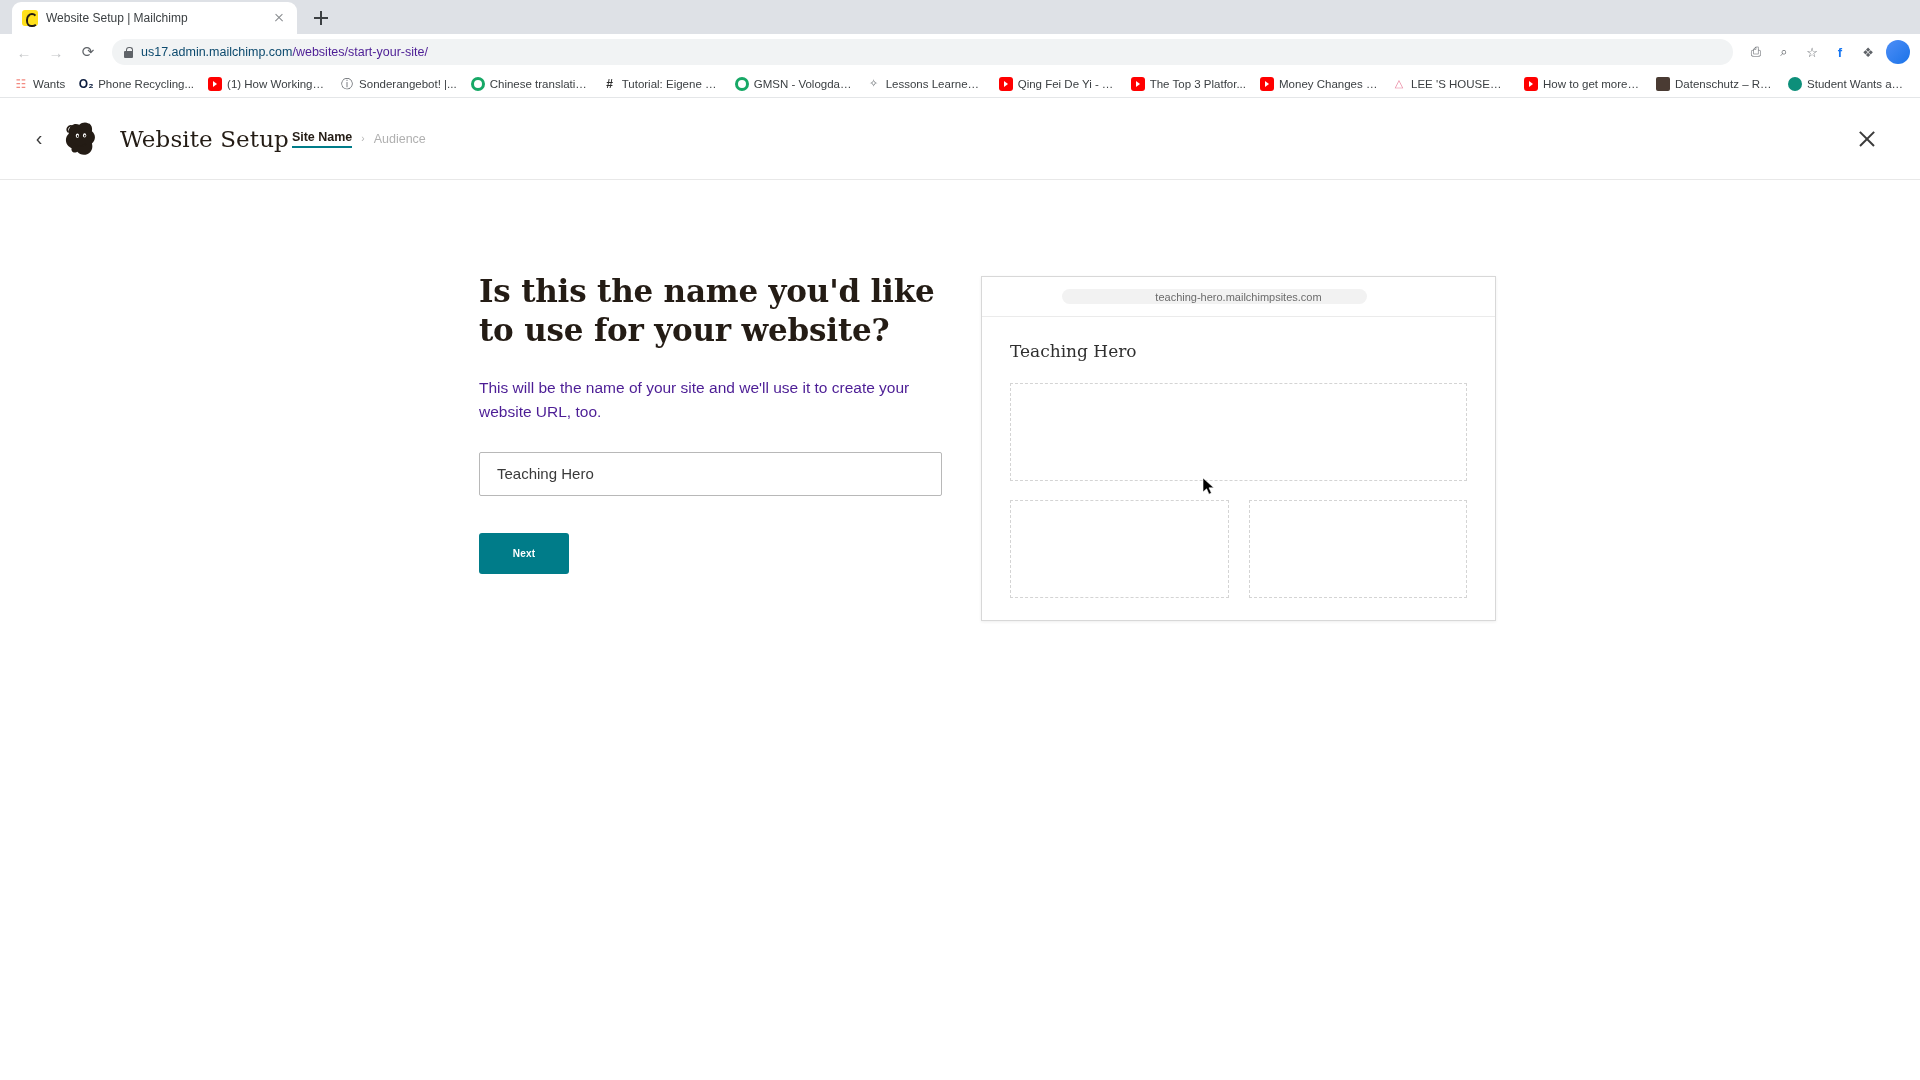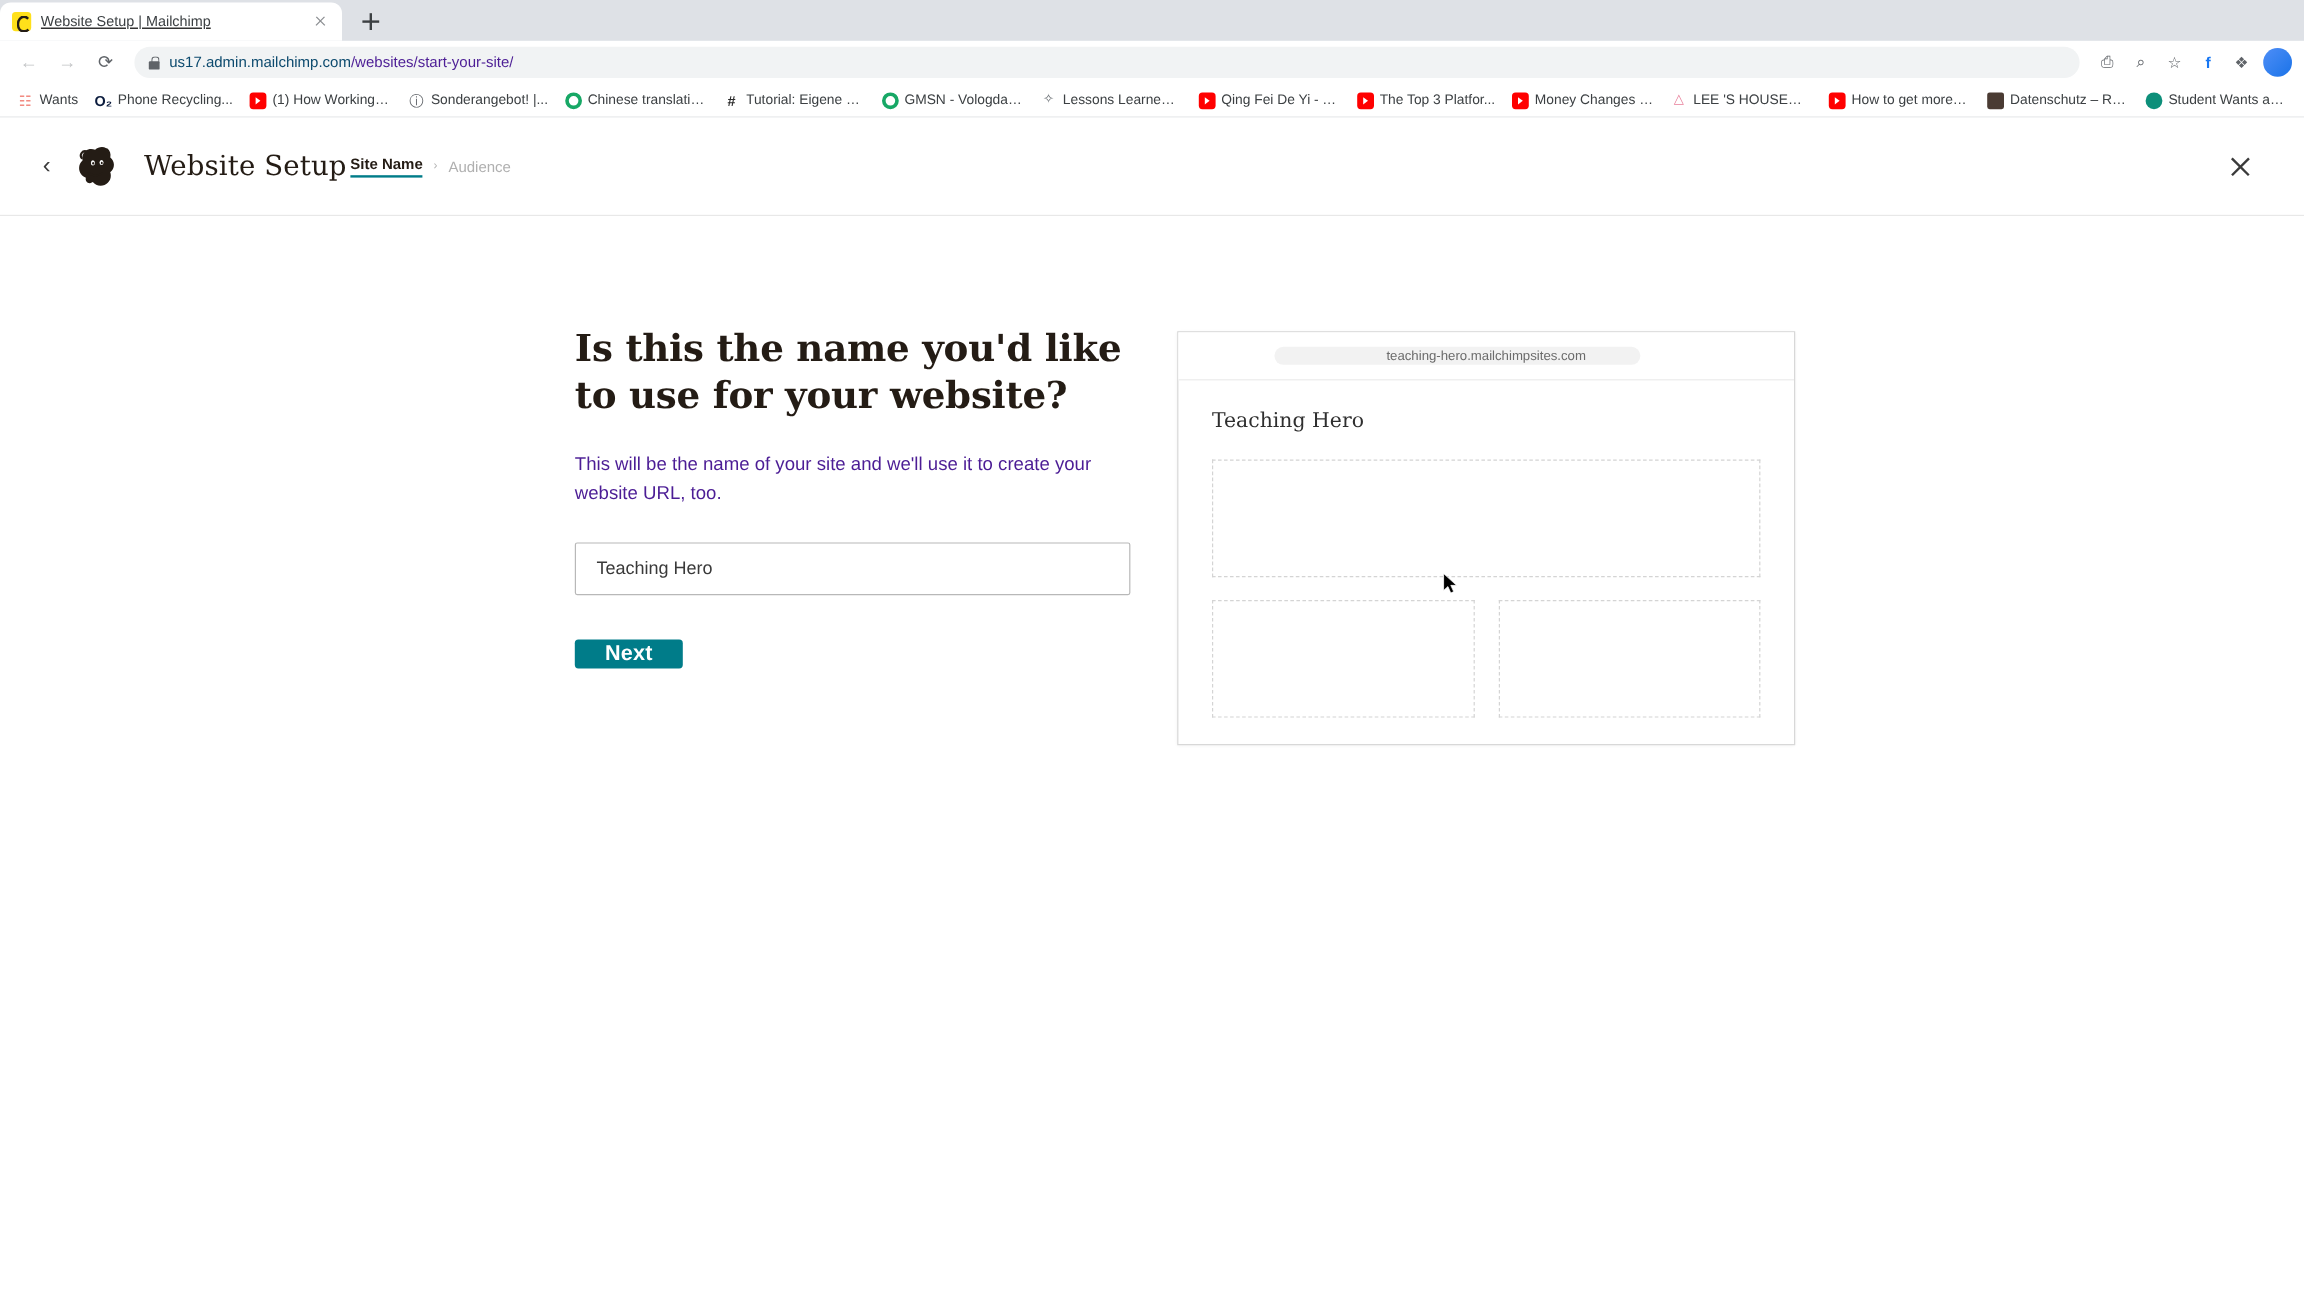--- a/index.html
+++ b/index.html
@@ -11,23 +11,22 @@
   }
 
   
   .browser { width: 1920px; background: #dee1e6; }
 
   
   .tabstrip {
     height: 34px;
     display: flex;
     align-items: flex-end;
-    padding-left: 0;
+    padding-left: 12px;
     background: #dee1e6;
-    text-decoration: underline;
   }
   .tab {
     height: 32px;
     width: 285px;
     background: #ffffff;
     border-radius: 9px 9px 0 0;
     display: flex;
     align-items: center;
     padding: 0 10px;
     gap: 8px;
@@ -326,26 +325,26 @@
     padding: 0 17px;
     font-size: 15px;
     color: #3a3a3a;
     font-family: "Liberation Sans", sans-serif;
     background: #fff;
     display: block;
   }
   .next-btn {
     margin-top: 37px;
     width: 90px;
-    height: 24px;
+    height: 41px;
     background: #007c89;
     color: #ffffff;
     border: none;
     border-radius: 3px;
-    font-size: 18px;
+    font-size: 10px;
     font-weight: bold;
     font-family: "Liberation Sans", sans-serif;
     cursor: pointer;
     letter-spacing: .2px;
   }
 
   
   .preview-col { flex: none; padding-top: 4px; }
   .preview {
     width: 515px;

